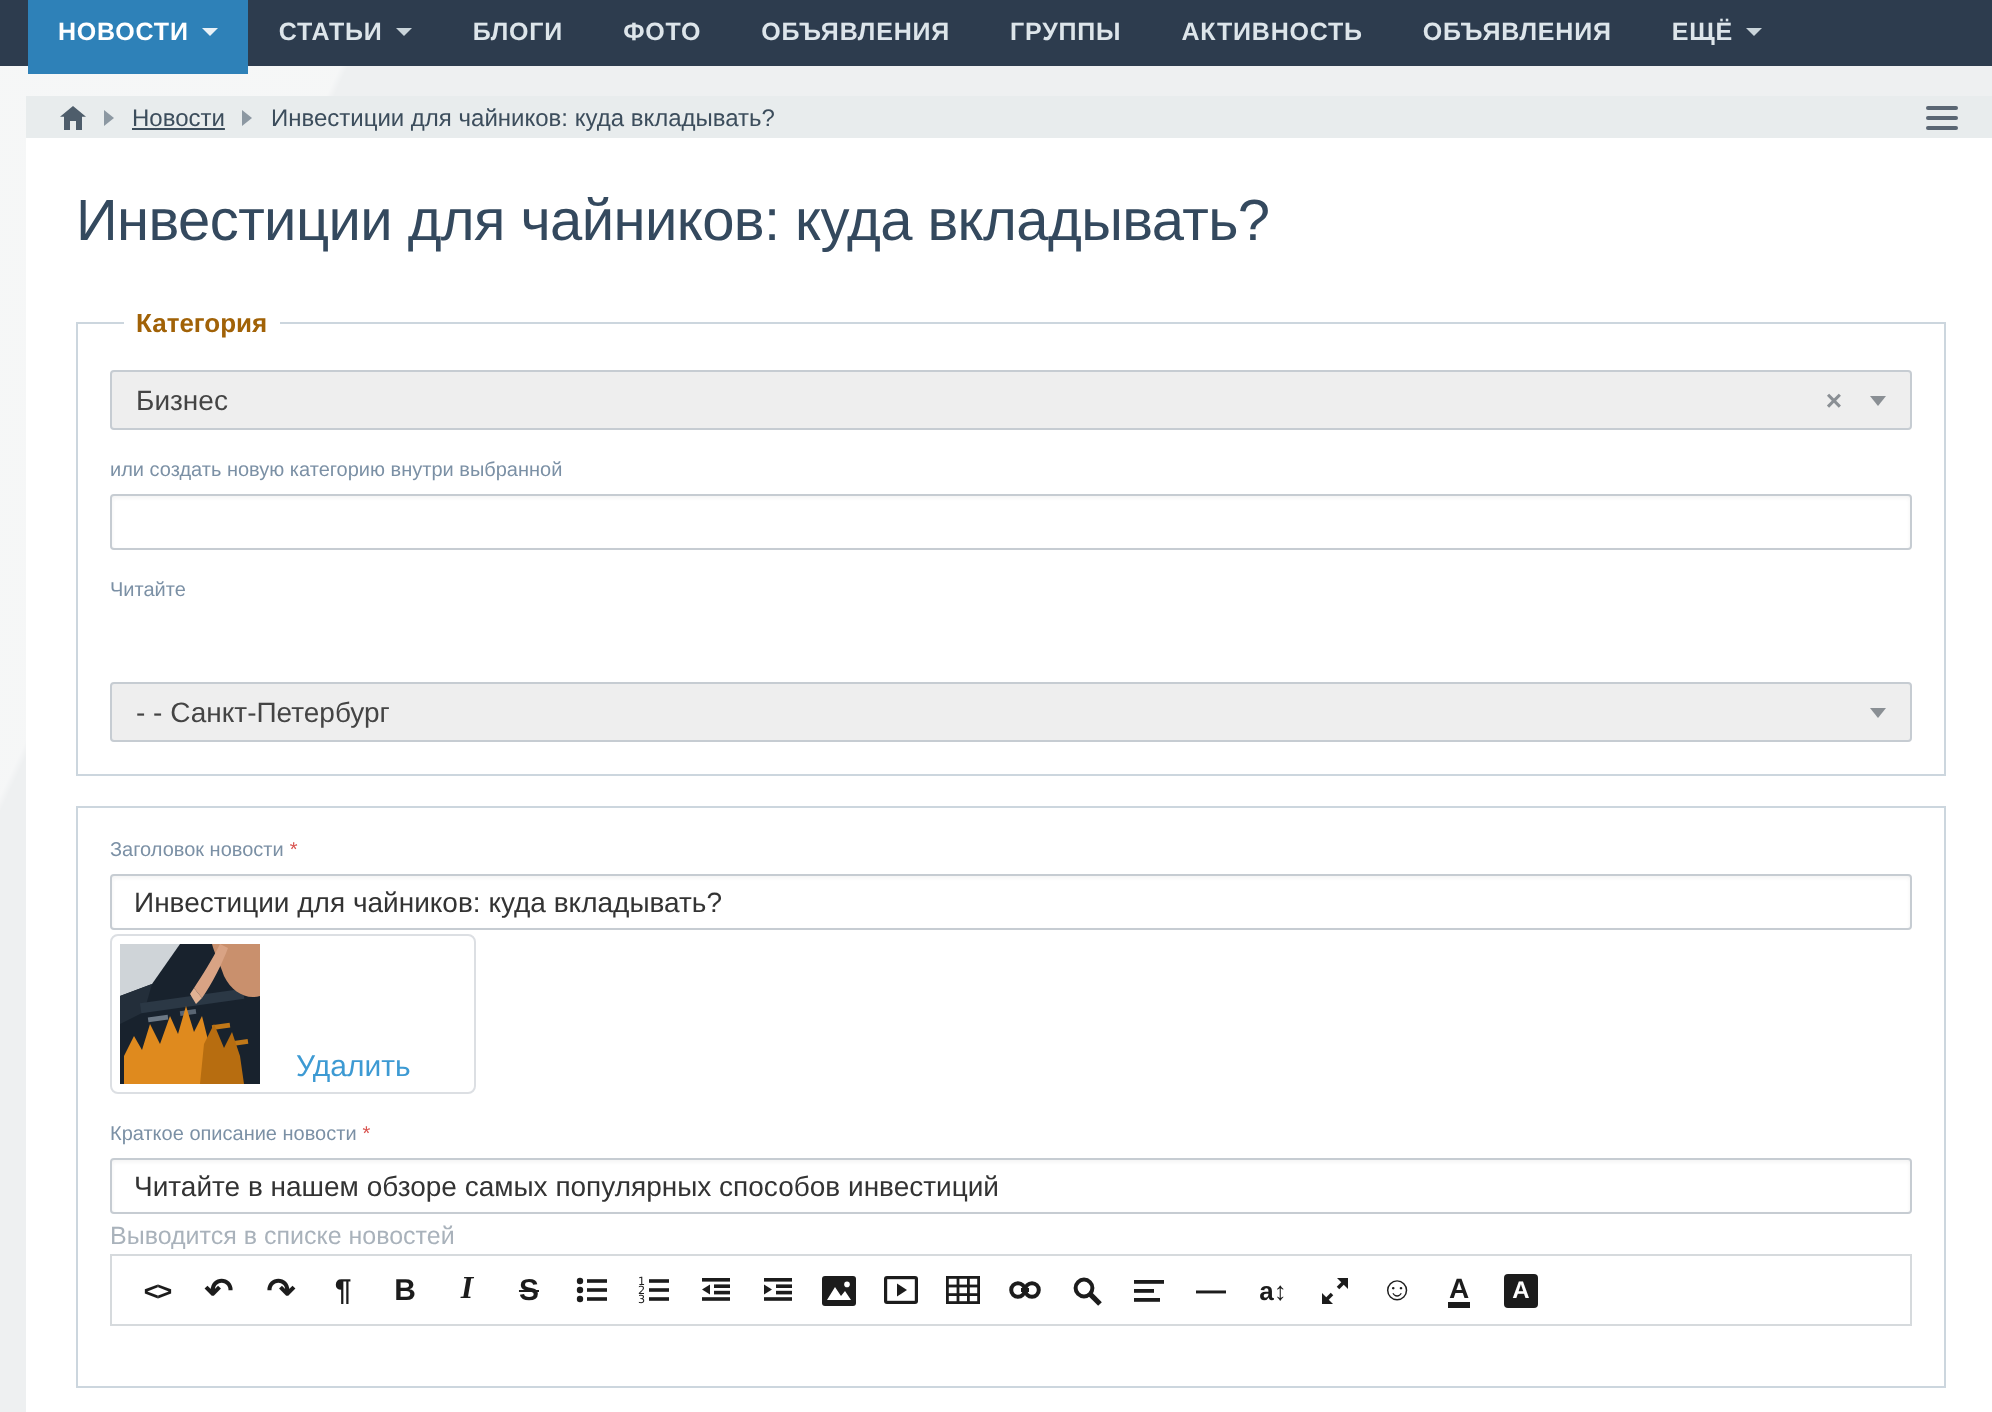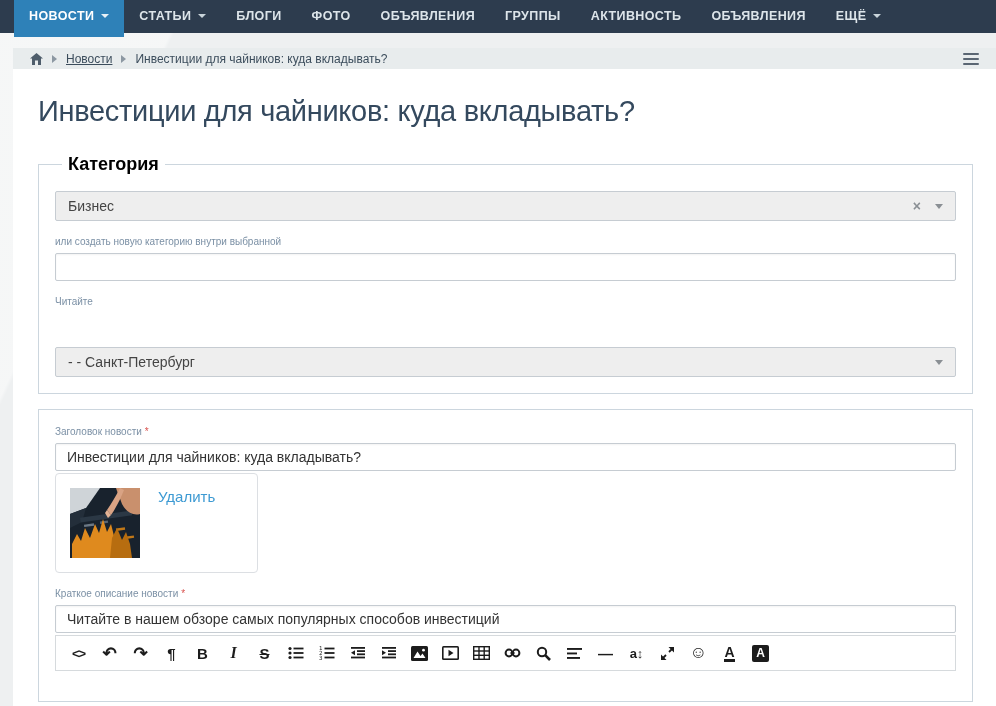--- a/index.html
+++ b/index.html
@@ -37,43 +37,43 @@
   .bc-link { color:#3c4d5c; text-decoration:underline; cursor:pointer; }
   .bc-current { color:#3c4d5c; }
   .burger { margin-left:auto; display:flex; flex-direction:column; gap:3px; cursor:pointer; padding:3px 0; }
   .burger i { display:block; width:16px; height:2px; background:#5a6673; border-radius:1px; }
 
   .content { padding:0 23px 0 25px; }
   h1.page-title { margin-top:25px; font-size:29px; line-height:34px; font-weight:500;
     color:#34495e; letter-spacing:-.3px; }
 
   fieldset.box { border:1px solid #ccd6de; padding:10px 16px 16px; margin-top:26px; }
-  fieldset.box legend { font-size:18px; font-weight:bold; color:#000000; padding:0 6px; margin-left:7px; }
+  fieldset.box legend { font-size:13px; font-weight:bold; color:#a16207; padding:0 6px; margin-left:7px; }
   fieldset.box.no-legend { margin-top:15px; padding-top:16px; padding-bottom:30px; }
 
   .lbl { display:block; color:#7b90a5; font-size:10px; margin:15px 0 6px; }
   .lbl:first-child { margin-top:6px; }
   .req { color:#d9534f; margin-left:3px; }
   .hint { color:#a9b2bb; font-size:12.5px; margin-top:4px; }
 
   .inp { display:block; width:100%; height:28px; border:1px solid #c6ccd2; border-radius:2px;
     padding:0 11px; font-size:14px; color:#333; background:#fff;
     box-shadow:inset 0 1px 2px rgba(0,0,0,.05); font-family:"Liberation Sans",sans-serif; }
 
   .sel { position:relative; height:30px; background:#eee; border:1px solid #c6ccd2; border-radius:2px;
     font-size:14px; color:#444; line-height:28px; padding:0 60px 0 12px; cursor:pointer;
     white-space:nowrap; overflow:hidden;margin-top:40px; }
   .sel .x-icon { position:absolute; right:34px; top:0; line-height:28px; color:#8a8f94;
     font-weight:bold; font-size:14px; cursor:pointer; }
   .sel .caret-down { position:absolute; right:12px; top:12px; width:0; height:0;
     border-left:4px solid transparent; border-right:4px solid transparent; border-top:5px solid #8a8f94; }
 
   
-  .photo-box { display:inline-flex; align-items:flex-start; border:1px solid #dcdfe3; border-radius:4px;
-    padding:14px; background:#fff; margin-top:2px; }
+  .photo-box { display:inline-flex; align-items:flex-end; border:1px solid #dcdfe3; border-radius:4px;
+    padding:4px; background:#fff; margin-top:2px; }
   .photo-box svg.thumb { display:block; width:70px; height:70px; }
   .del-link { color:#3d9ad3; font-size:15px; margin:0 28px 0 18px; text-decoration:none; cursor:pointer; }
 
   
   .toolbar { display:flex; align-items:center; border:1px solid #d6dadd; background:#fff;
     height:36px; padding:0 7px; margin-top:2px; }
   .tb { height:36px; min-width:31px; display:flex; align-items:center; justify-content:center;
     background:none; border:0; cursor:pointer; color:#1c1c1c; padding:0 6px;
     font-family:"Liberation Sans",sans-serif; }
   .tb svg { display:block; }
@@ -171,20 +171,21 @@
             <polygon points="40,70 42,50 47,40 52,52 56,44 60,56 62,70" fill="#b76d10"></polygon>
             <path d="M46,0 L70,0 L70,26 C63,28 56,24 52,16 C50,10 47,4 46,0 Z" fill="#c9906d"></path>
             <path d="M50,0 C46,8 41,16 37,22 L41,27 C46,20 51,10 54,2 Z" fill="#d9a384"></path>
             <path d="M37,22 L41,27 L38,30 L35,25 Z" fill="#e2b294"></path>
           </svg>
           <a class="del-link">Удалить</a>
         </div>
 
         <label class="lbl"><span>Краткое описание новости</span><span class="req">*</span></label>
         <input class="inp" type="text" value="Читайте в нашем обзоре самых популярных способов инвестиций" style="">
+        <div class="hint">Выводится в списке новостей</div>
 
 
         
         <div class="toolbar">
           <button class="tb g-src">&lt;&gt;</button>
           <button class="tb g-arrow">↶</button>
           <button class="tb g-arrow">↷</button>
           <button class="tb g-para">¶</button>
           <button class="tb g-bold">B</button>
           <button class="tb g-italic">I</button>

